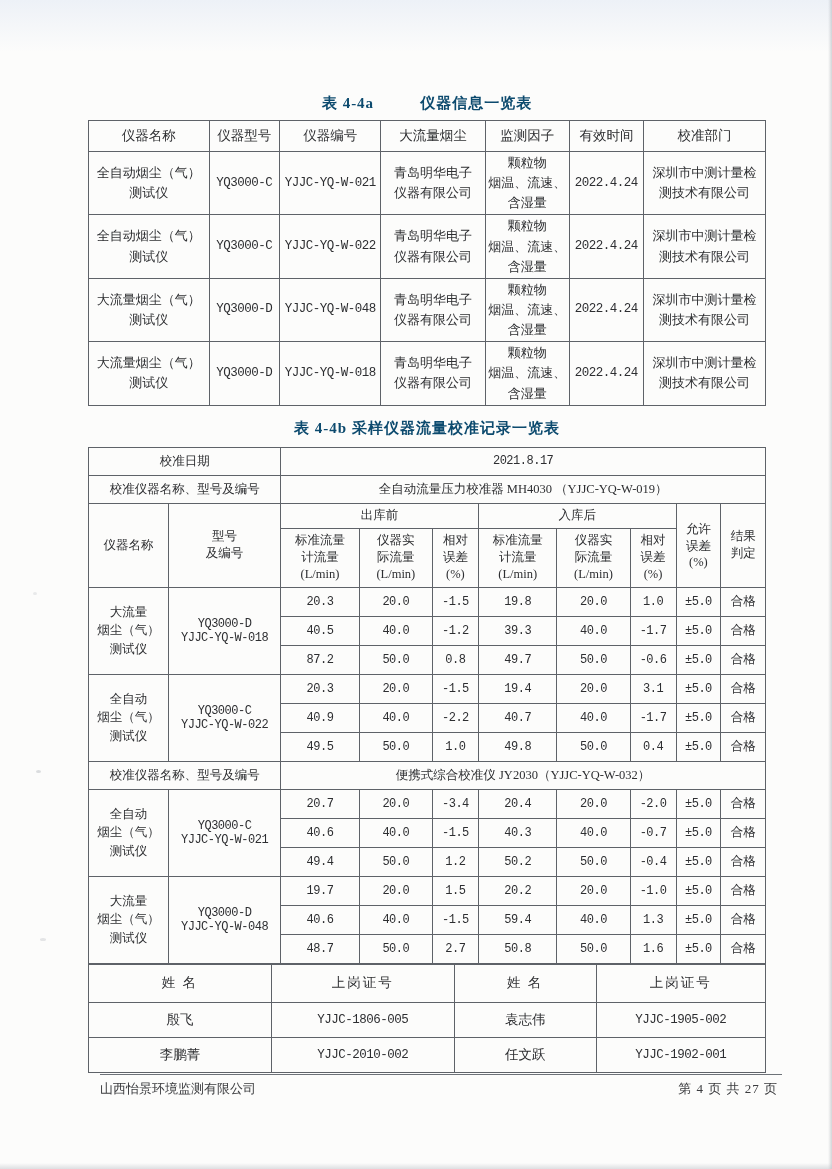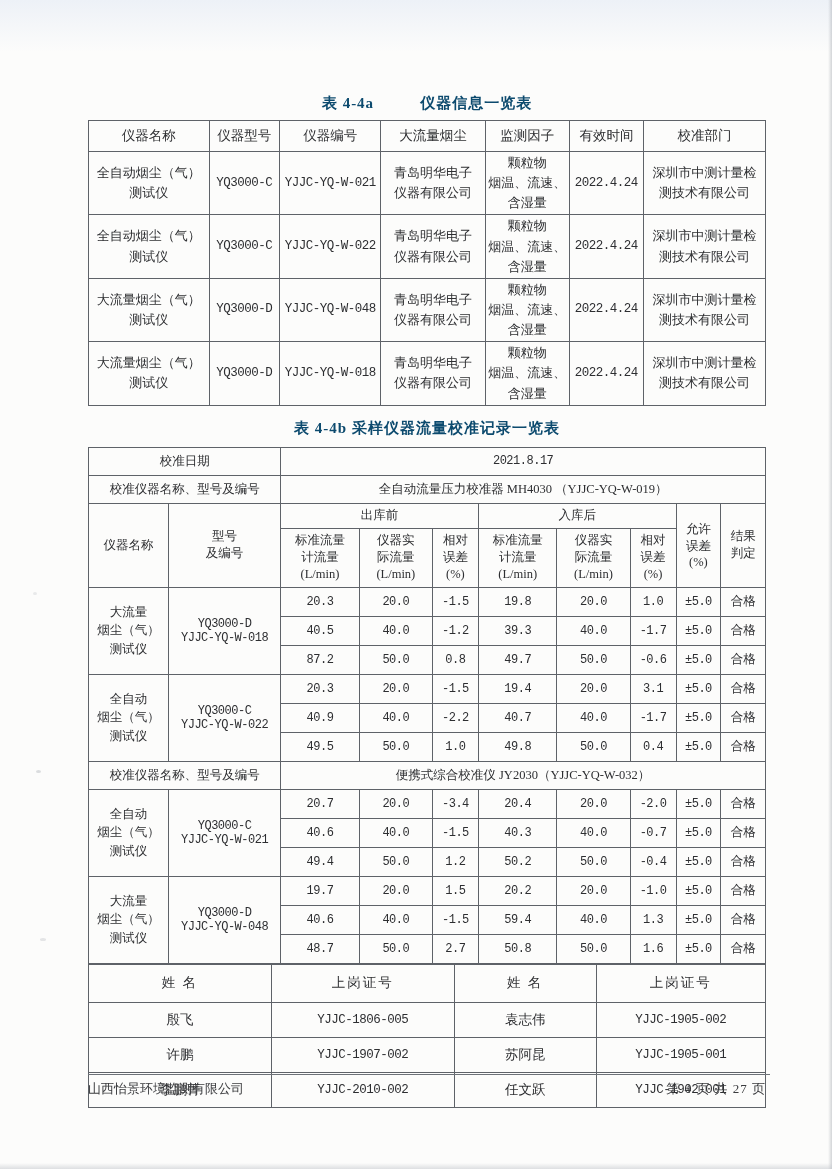--- a/index.html
+++ b/index.html
@@ -46,21 +46,21 @@
   .table-b .sub-row td{height:56px;line-height:1.35;}
   .table-b .data-row td{height:26px;}
   .table-b .name-cell{line-height:1.5;}
   .table-b .mono{font-size:12px;}
 
   
   .table-c{font-size:13.5px;}
   .table-c th{height:35px;letter-spacing:2px;}
   .table-c td{height:32px;margin-left:20px;}
 
-  .footer{position:absolute;left:88px;top:1074px;width:682px;
+  .footer{position:absolute;left:100px;top:1074px;width:682px;
     border-top:1.5px solid #6d7278;padding-top:5px;
     display:flex;justify-content:space-between;font-size:13px;color:#3a3b3e;gap:47px;}
   .footer .pagenum{letter-spacing:1px;margin-right:4px;}
 </style>
 </head>
 <body>
 
 <div class="scan-top"></div>
 <div class="scan-right"></div>
 <div class="scan-bottom"></div>
@@ -374,26 +374,20 @@
       <th>姓  名</th>
       <th>上岗证号</th>
     </tr>
     <tr>
       <td>殷飞</td>
       <td class="mono">YJJC-1806-005</td>
       <td>袁志伟</td>
       <td class="mono">YJJC-1905-002</td>
     </tr>
     <tr>
-      <td>许鹏</td>
-      <td class="mono">YJJC-1907-002</td>
-      <td>苏阿昆</td>
-      <td class="mono">YJJC-1905-001</td>
-    </tr>
-    <tr>
       <td>李鹏菁</td>
       <td class="mono">YJJC-2010-002</td>
       <td>任文跃</td>
       <td class="mono">YJJC-1902-001</td>
     </tr>
   </tbody>
     </table>
 
 </div>
 

